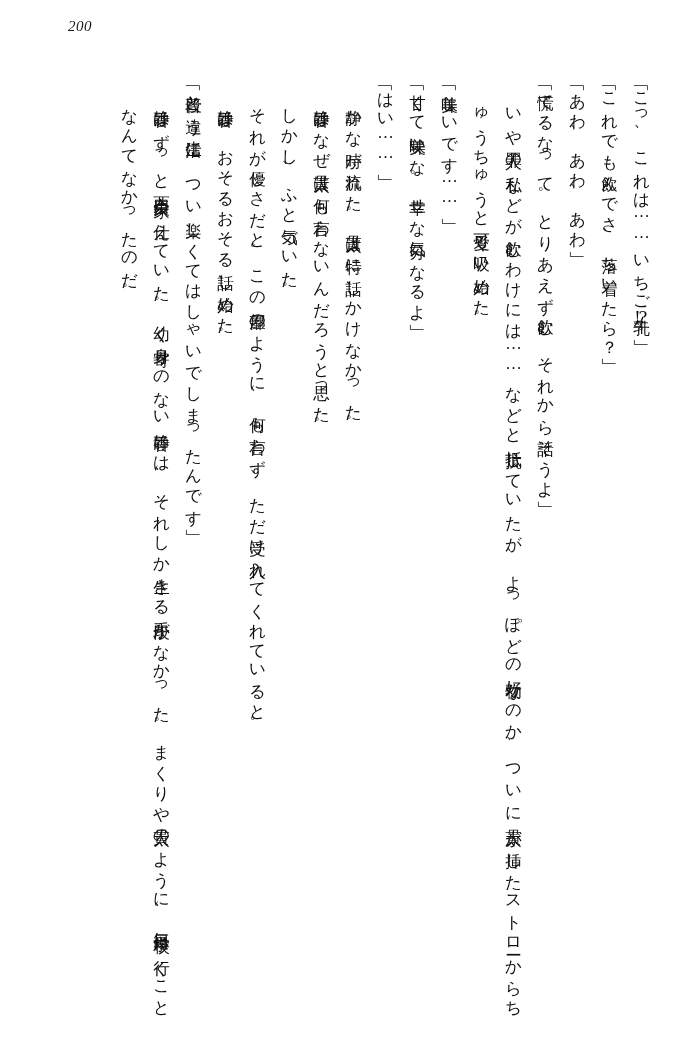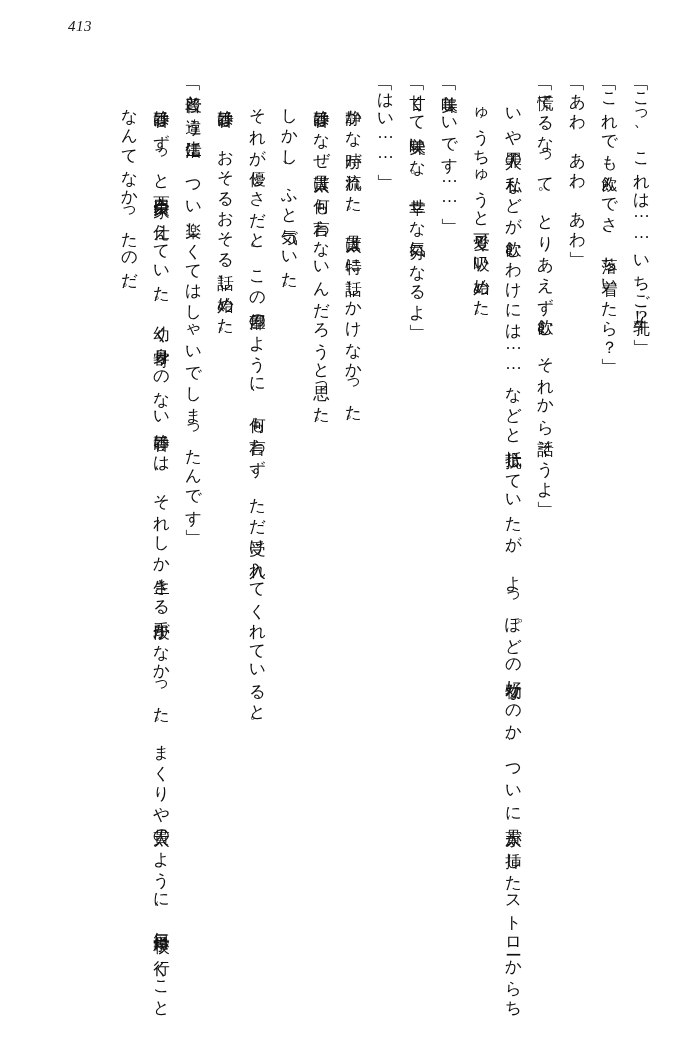--- a/index.html
+++ b/index.html
@@ -60,21 +60,21 @@
   }
   .indent {
     padding-top: 17px;
   }
 </style>
 </head>
 <body>
 
 <div id="page">
 
-  <div id="page-number">413</div>
+  <div id="page-number">200</div>
 
   <div id="body-text">
     <p class="para">「こっ、これは……いちご牛乳⁉」</p>
     <p class="para">「これでも飲んでさ、落ち着いたら？」</p>
     <p class="para">「あわ、あわ、あわ」</p>
     <p class="para">「慌てるなって。とりあえず飲む。それから話そうよ」</p>
     <p class="para indent">いや罪人の私などが飲むわけには……などと抵抗していたが、よっぽどの好物なのか、ついに貫太が挿したストローからちゅうちゅうと可愛く吸い始めた。</p>
     <p class="para">「美味しいです……」</p>
     <p class="para">「甘くて美味いな。幸せな気分になるよ」</p>
     <p class="para">「はい……」</p>

